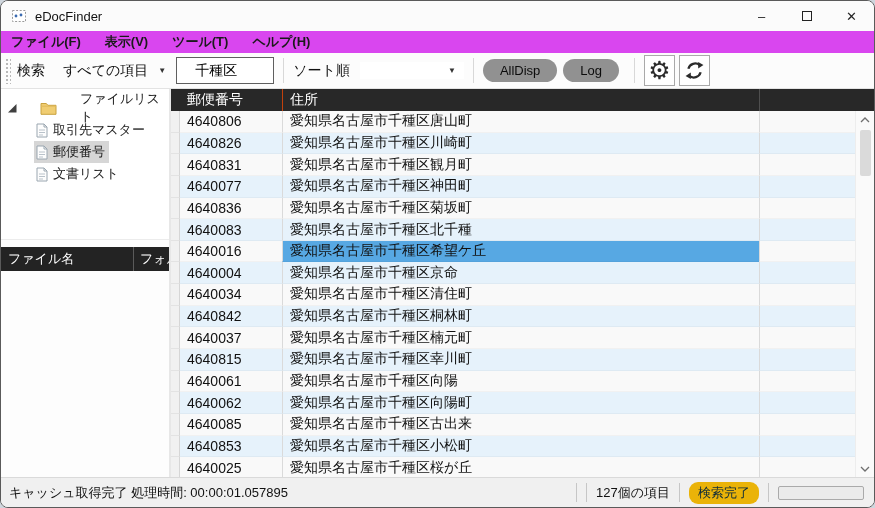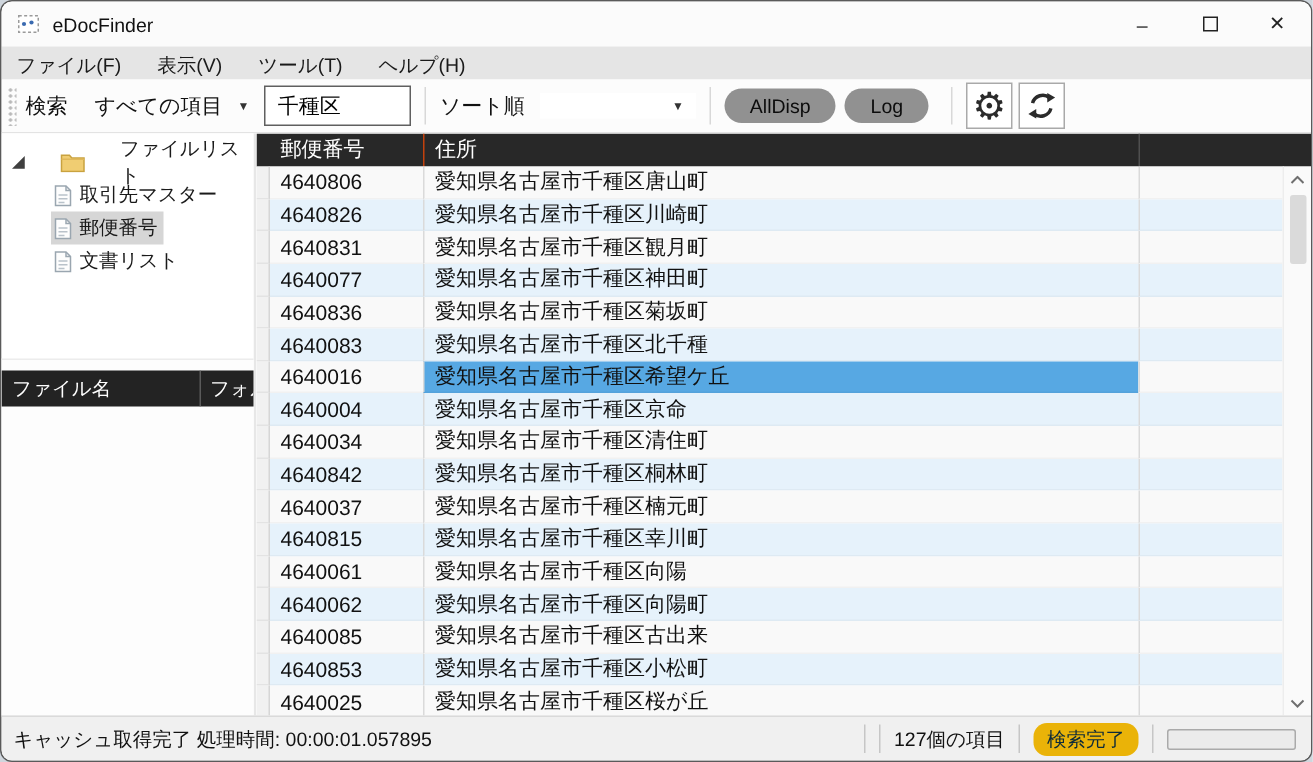--- a/index.html
+++ b/index.html
@@ -9,32 +9,32 @@
     border:1px solid #5a5a5a; border-radius:8px; overflow:hidden;
     font-family:"Liberation Sans","DejaVu Sans",sans-serif; color:#1a1a1a;
   }
   
   .titlebar { height:30px; display:flex; align-items:center; background:#fbfbfb; padding-left:10px; }
   .titlebar .app-title { font-size:13px; margin-left:8px; color:#111; }
   .win-controls { margin-left:auto; display:flex; height:30px; }
   .win-btn { width:45px; height:30px; display:flex; align-items:center; justify-content:center; font-size:13px; color:#222; }
   .win-btn .maxbox { width:10px; height:10px; border:1px solid #222; }
   
-  .menubar { height:22px; display:flex; align-items:flex-end; gap:24px; padding-left:10px; background:#e5e5e5; font-size:13px; }
+  .menubar { height:22px; display:flex; align-items:center; gap:24px; padding-left:10px; background:#d946ef; font-size:13px;font-weight:bold; }
   .menu-item { color:#1a1a1a; }
   
   .toolbar { height:36px; display:flex; align-items:center; background:#fcfcfc; border-bottom:1px solid #e3e3e3; padding-left:2px; }
   .grip { width:6px; height:26px; margin:0 6px 0 2px;
     background-image:radial-gradient(#b9b9b9 1px, transparent 1.2px); background-size:4px 4px; }
   .tb-label { font-size:14px; color:#111; margin-right:10px; white-space:nowrap; }
   .combo { display:flex; align-items:center; gap:10px; padding:4px 8px; font-size:14px; color:#111; }
   .combo .arrow { font-size:8px; color:#333; }
   .sort-combo { width:104px; justify-content:flex-end; background:#fff; }
   .search-box { width:98px; height:27px; border:1px solid #5f5f5f; font-size:14px;
-    padding:2px 8px; outline:none; background:#fff; margin-left:2px;
+    padding:2px 18px; outline:none; background:#fff; margin-left:2px;
     font-family:"Liberation Sans","DejaVu Sans",sans-serif; }
   .tb-sep { width:1px; height:25px; background:#d8d8d8; margin:0 9px; }
   .pill { border:none; background:#919191; color:#0c0c0c; font-size:13px;
     border-radius:12px; height:23px; padding:0 17px; margin-right:6px; white-space:nowrap;
     font-family:"Liberation Sans","DejaVu Sans",sans-serif; }
   .icon-btn { width:31px; height:31px; background:#fff; border:1px solid #a9a9a9;
     display:flex; align-items:center; justify-content:center; margin-right:4px; }
   .gear-glyph { font-size:25px; line-height:1; color:#2b2b2b; font-family:"DejaVu Sans",sans-serif; }
   
   .main { position:absolute; top:88px; left:0; right:0; bottom:30px; display:flex; background:#fff; }

